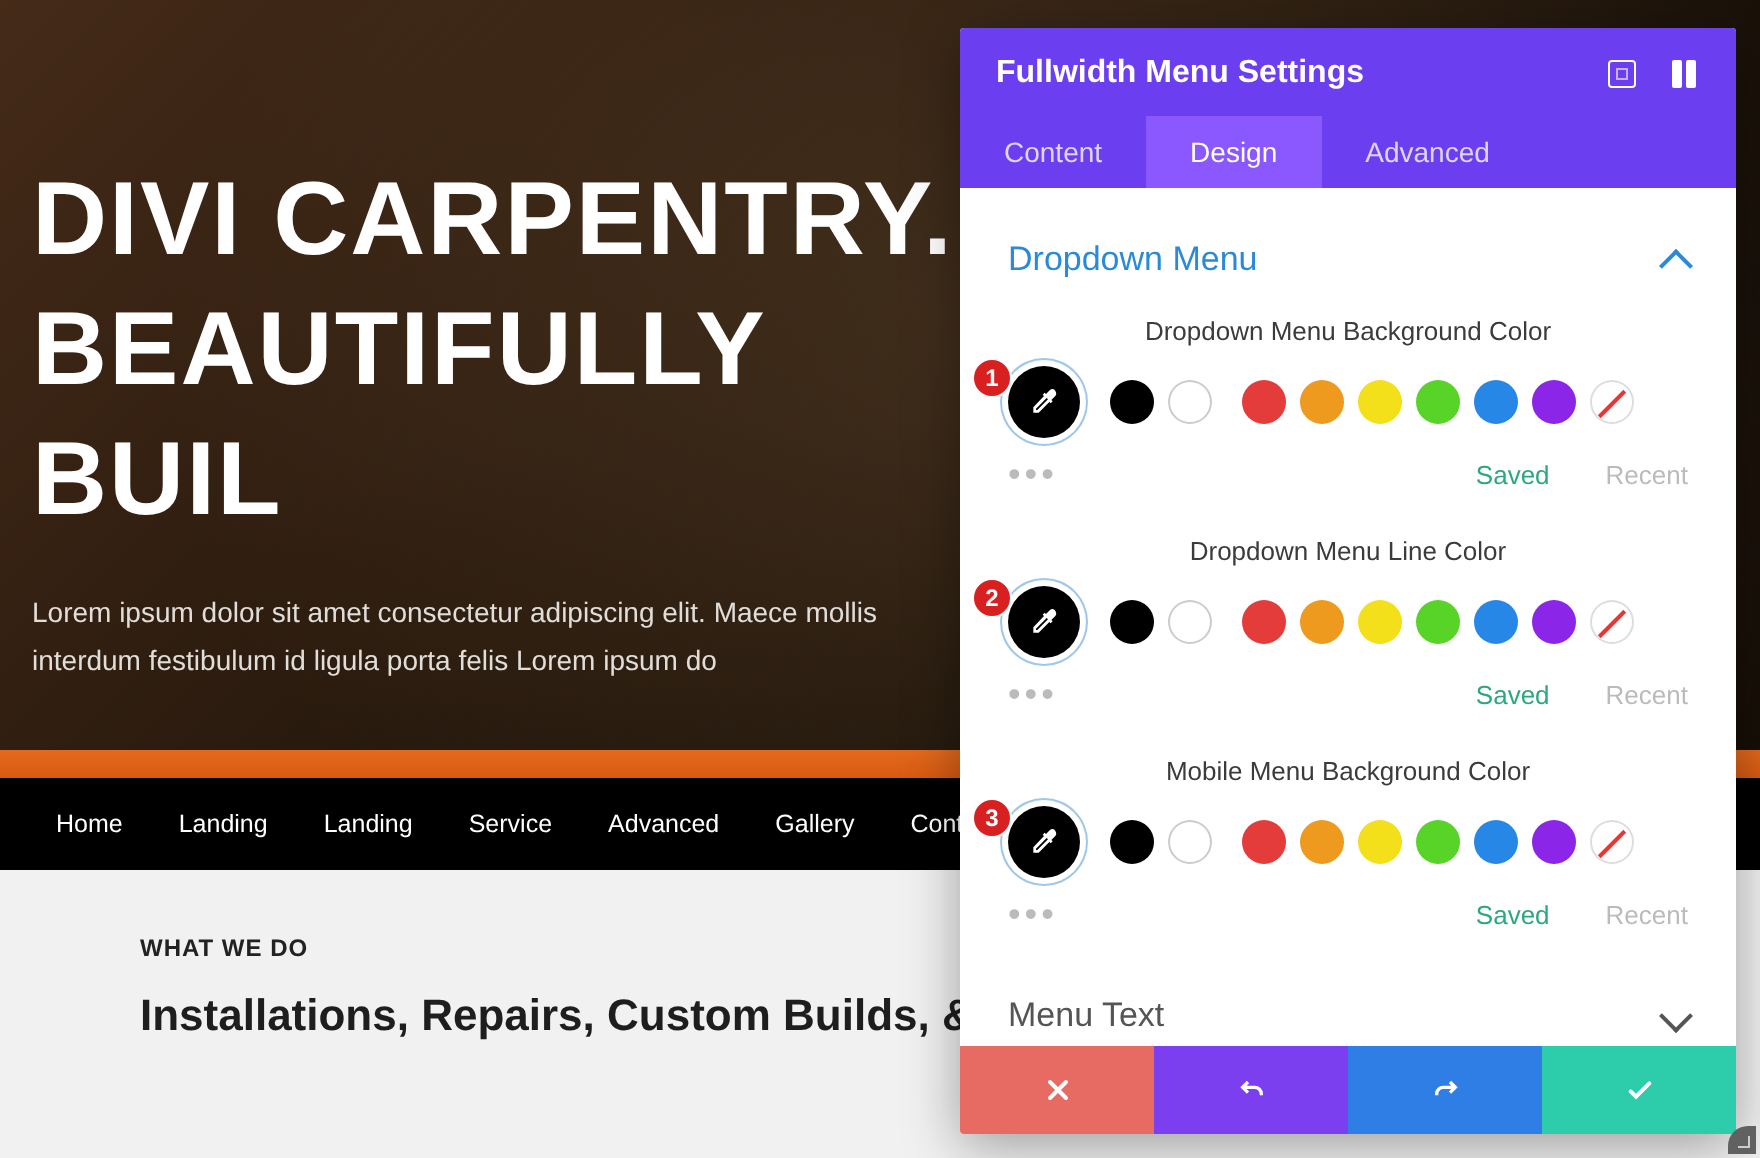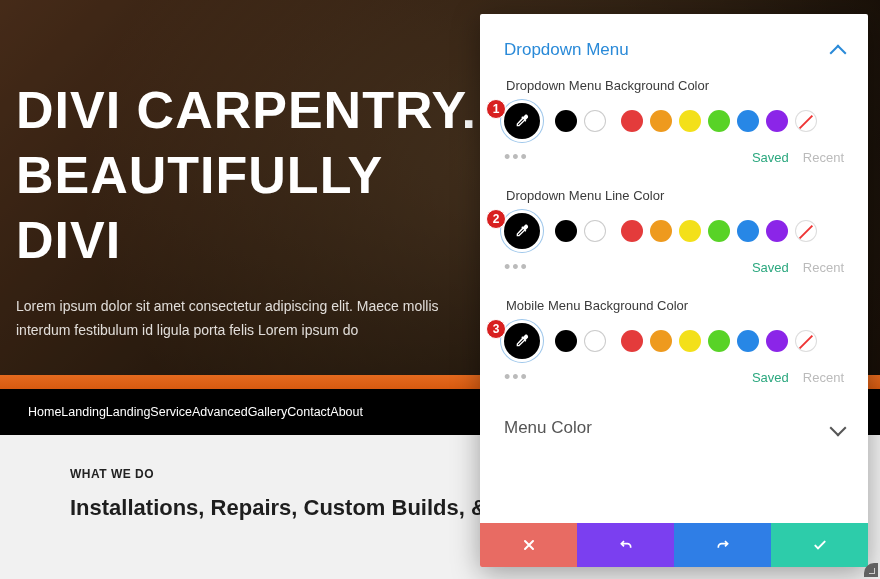--- a/index.html
+++ b/index.html
@@ -8,21 +8,21 @@
   .page-bg { position: absolute; inset: 0; background: linear-gradient(135deg, #6b4226 0%, #3a2614 40%, #1a1108 70%, #2a1a0c 100%); }
   .page-bg::before { content:""; position:absolute; inset:0; background: radial-gradient(ellipse at 60% 30%, rgba(195,145,95,.35), transparent 60%); }
   .page-dark { position:absolute; inset:0; background: rgba(0,0,0,.35); }
   
   .hero { position: absolute; left: 16px; top: 78px; right: 400px; color: #fff; }
   .hero h1 { font-size: 52px; font-weight: 800; line-height: 1.25; letter-spacing: 1px; margin-bottom: 22px; }
   .hero p { font-size: 14px; line-height: 1.7; color: #e1ddd9; max-width: 450px; }
   
   .orange-bar { position:absolute; left:0; right:0; top:375px; height: 14px; background: linear-gradient(#e46a1f,#d85a10); }
   
-  .nav { position:absolute; left:0; right:0; top:389px; height: 46px; background:#000; display:flex; align-items:center; padding:0 28px; }
+  .nav { position:absolute; left:0; right:0; top:389px; height: 46px; background:#000; display:flex; align-items:center; padding:0 28px; gap:28px; }
   .nav a { color:#fff; font-size:12.5px; text-decoration:none; }
   
   .content-strip { position:absolute; left:0; right:0; top:435px; bottom:0; background:#f1f1f1; padding: 32px 0 0 70px; }
   .what { font-size:12px; font-weight:800; letter-spacing:.5px; color:#222; margin-bottom:14px; }
   .lead { font-size:22px; font-weight:800; color:#1e1e1e; }
   
   
   .panel { position:absolute; top:14px; right:12px; bottom:12px; width:388px; background:#fff; box-shadow: 0 6px 28px rgba(0,0,0,.35); display:flex; flex-direction:column; border-radius:2px; overflow:hidden; }
   
   .p-head { background:#6b3ef0; color:#fff; }
@@ -31,21 +31,21 @@
   .p-ico { width:14px; height:14px; position:relative; cursor:pointer; }
   .p-ico.expand::before { content:""; position:absolute; inset:0; border:1.5px solid #fff; border-radius:2px; }
   .p-ico.expand::after { content:""; position:absolute; inset:4px; border:1px solid rgba(255,255,255,.6); }
   .p-ico.cols { width:14px; display:flex; gap:2px; }
   .p-ico.cols span { width:5px; height:14px; background:#fff; border-radius:1px; }
   
   .p-tabs { display:flex; }
   .p-tab { flex:0 0 auto; padding:10px 22px; font-size:14px; color:rgba(255,255,255,.78); cursor:pointer; }
   .p-tab.active { background:#8b57ff; color:#fff; }
   
-  .p-body { flex:1; overflow:auto; padding: 10px 0 4px; position:relative; }
+  .p-body { flex:1; overflow:auto; padding: 10px 0 4px; position:relative;text-align:center; }
   .p-body::-webkit-scrollbar{width:6px}.p-body::-webkit-scrollbar-thumb{background:#6b3ef0;border-radius:3px}
   
   .section-header { display:flex; justify-content:space-between; align-items:center; padding: 16px 24px 12px; font-size:17px; cursor:pointer; color:#555; }
   .section-header.open { color:#2a8ad8; }
   .chev { width:12px; height:12px; border-right:2px solid currentColor; border-bottom:2px solid currentColor; transform:rotate(45deg); color:#555; }
   .section-header.open .chev { transform:rotate(-135deg); color:#2a8ad8; margin-top:6px; }
   
   .opt-label { font-size:13px; color:#3b3b3b; padding:0 26px; margin: 6px 0 10px; }
   
   .swatch-row { display:flex; align-items:center; gap:7px; padding:0 24px 8px; position:relative; }
@@ -53,21 +53,21 @@
   .picker { width:36px; height:36px; border-radius:50%; background:#000; display:flex; align-items:center; justify-content:center; box-shadow:0 0 0 3px #fff, 0 0 0 4px #9ec7eb; cursor:pointer; position:relative; }
   .picker svg { width:16px; height:16px; }
   .sw { width:22px; height:22px; border-radius:50%; cursor:pointer; }
   .sw.bord { box-shadow: inset 0 0 0 1px #ccc; }
   .sw.none { background:#fff; position:relative; box-shadow: inset 0 0 0 1px #ddd; }
   .sw.none::before { content:""; position:absolute; left:2px; right:2px; top:50%; height:2px; background:#e33; transform:rotate(-45deg); }
   .sw.gap { margin-left:8px; }
   
   .sub-row { display:flex; justify-content:space-between; align-items:center; padding:0 24px 14px; }
   .dots { color:#bbb; font-size:18px; letter-spacing:2px; cursor:pointer; }
-  .saved-recent { display:flex; gap:14px; font-size:13px; }
+  .saved-recent { display:flex; gap:28px; font-size:13px; }
   .saved { color:#2ca87f; cursor:pointer; }
   .recent { color:#bbb; cursor:pointer; }
   
   .p-foot { display:flex; height:44px; }
   .p-foot button { flex:1; border:none; color:#fff; font-size:16px; cursor:pointer; display:flex; align-items:center; justify-content:center; }
   .f-cancel { background:#e86b63; }
   .f-undo { background:#7b3ff0; }
   .f-redo { background:#2f7ee6; }
   .f-save { background:#2dccaa; }
   .p-foot svg { width:16px; height:16px; }
@@ -77,21 +77,21 @@
 </style>
 </head>
 <body>
 
 <div class="page-bg"></div>
 <div class="page-dark"></div>
 
 <div class="hero">
   <h1>
     <span>DIVI CARPENTRY.</span><br>
-    <span>BEAUTIFULLY DIVI</span>
+    <span>BEAUTIFULLY BUIL</span>
   </h1>
   <p>Lorem ipsum dolor sit amet consectetur adipiscing elit. Maece mollis interdum festibulum id ligula porta felis Lorem ipsum do</p>
 </div>
 
 <div class="orange-bar"></div>
 
 <nav class="nav">
   <a>Home</a>
   <a>Landing</a>
   <a>Landing</a>
@@ -101,20 +101,37 @@
   <a>Contact</a>
   <a>About</a>
 </nav>
 
 <div class="content-strip">
   <div class="what">WHAT WE DO</div>
   <div class="lead">Installations, Repairs, Custom Builds, &amp; More</div>
 </div>
 
 <div class="panel">
+  <div class="p-head">
+    <div class="p-title">
+      <span>Fullwidth Menu Settings</span>
+      <div class="p-title-icons">
+        <span class="p-ico expand"></span>
+        <span class="p-ico cols">
+            <span></span>
+            <span></span>
+          </span>
+      </div>
+    </div>
+    <div class="p-tabs">
+      <div class="p-tab">Content</div>
+      <div class="p-tab active">Design</div>
+      <div class="p-tab">Advanced</div>
+    </div>
+  </div>
 
   <div class="p-body">
     <div class="section-header open">
       <span>Dropdown Menu</span>
       <span class="chev"></span>
     </div>
 
     <div class="opt-label">Dropdown Menu Background Color</div>
     <div class="swatch-row">
       <span class="annot">1</span>
@@ -187,21 +204,21 @@
     </div>
     <div class="sub-row">
       <span class="dots">•••</span>
       <span class="saved-recent">
         <span class="saved">Saved</span>
         <span class="recent">Recent</span>
       </span>
     </div>
 
     <div class="section-header">
-      <span>Menu Color</span>
+      <span>Menu Text</span>
       <span class="chev"></span>
     </div>
 
   </div>
 
   <div class="p-foot">
     <button class="f-cancel">
       <svg viewBox="0 0 24 24">
           <path fill="#fff" d="M18 6L6 18M6 6l12 12" stroke="#fff" stroke-width="3" stroke-linecap="round"></path>
         </svg>

